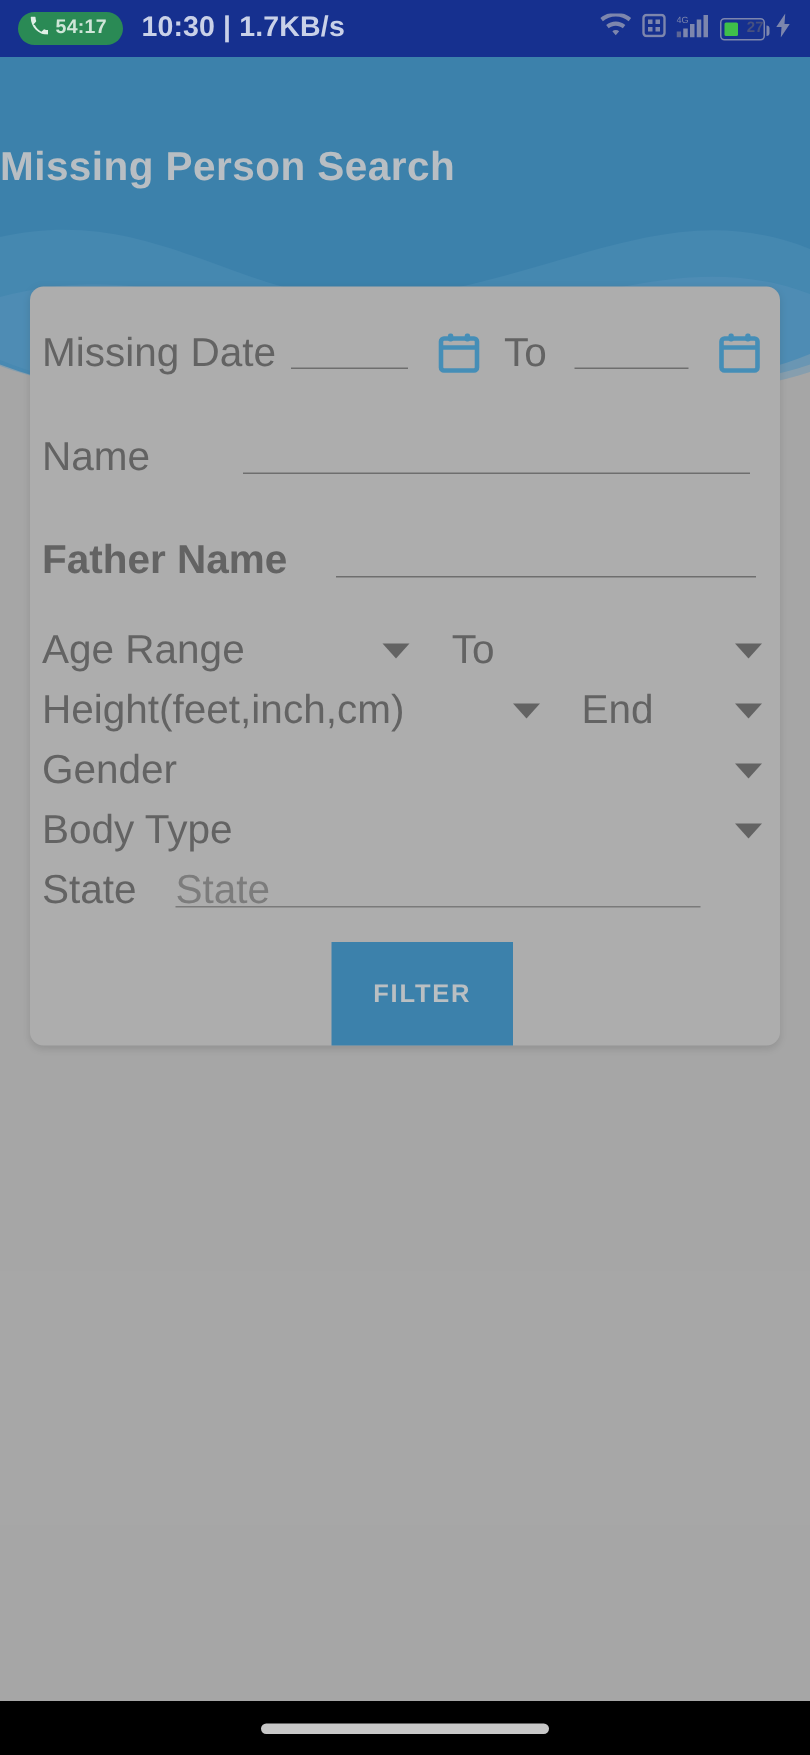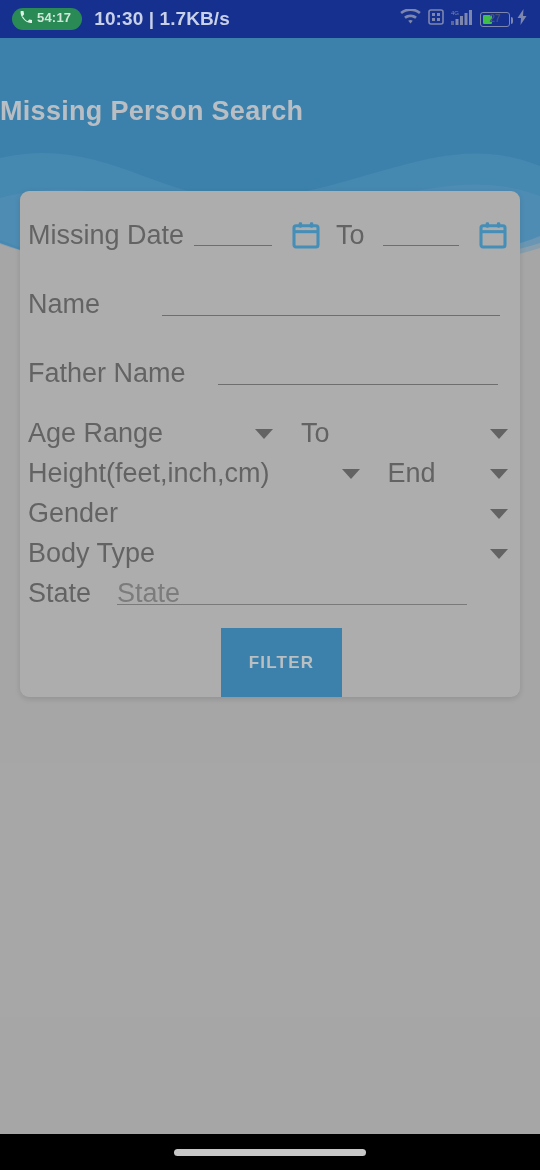--- a/index.html
+++ b/index.html
@@ -36,21 +36,21 @@
     position:relative; width:30px; height:15px;
     border:1.6px solid #7d86ad; border-radius:3px;
     display:flex; align-items:center;
   }
   .batt:after{
     content:""; position:absolute; right:-4px; top:4px;
     width:2.5px; height:7px; background:#7d86ad; border-radius:0 2px 2px 0;
   }
   .batt-fill{ width:9px; height:9px; background:#3fbf4a; margin-left:1.5px; border-radius:1px; }
   .batt-num{
-    position:absolute; left:0; right:0; text-align:center;
+    position:absolute; left:0; right:0; text-align:right;
     font-size:10px; font-weight:bold; color:#46507f; line-height:12px;
   }
 
   
   .header{
     position:absolute; left:0; top:38px; width:540px; height:240px;
     overflow:hidden; z-index:5;
   }
   .header svg{ position:absolute; left:0; top:0; }
   .app-title{
@@ -222,21 +222,21 @@
       </svg>
     </span>
   </div>
 
   <div class="row r-name">
     <span class="lbl" style="margin-left:8px;">Name</span>
     <span class="uline" style="width:338px; margin-left:62px;"></span>
   </div>
 
   <div class="row r-father">
-    <span class="lbl" style="margin-left:8px;">Father Name</span>
+    <span class="lbl" style="margin-left:8px;font-weight:bold;">Father Name</span>
     <span class="uline" style="width:280px; margin-left:32px;"></span>
   </div>
 
   <div class="row r-age">
     <span class="lbl" style="margin-left:8px;">Age Range</span>
     <span class="caret" style="margin-left:92px;"></span>
     <span class="lbl" style="margin-left:28px;">To</span>
     <span class="caret" style="margin-left:auto; margin-right:12px;"></span>
   </div>
 

